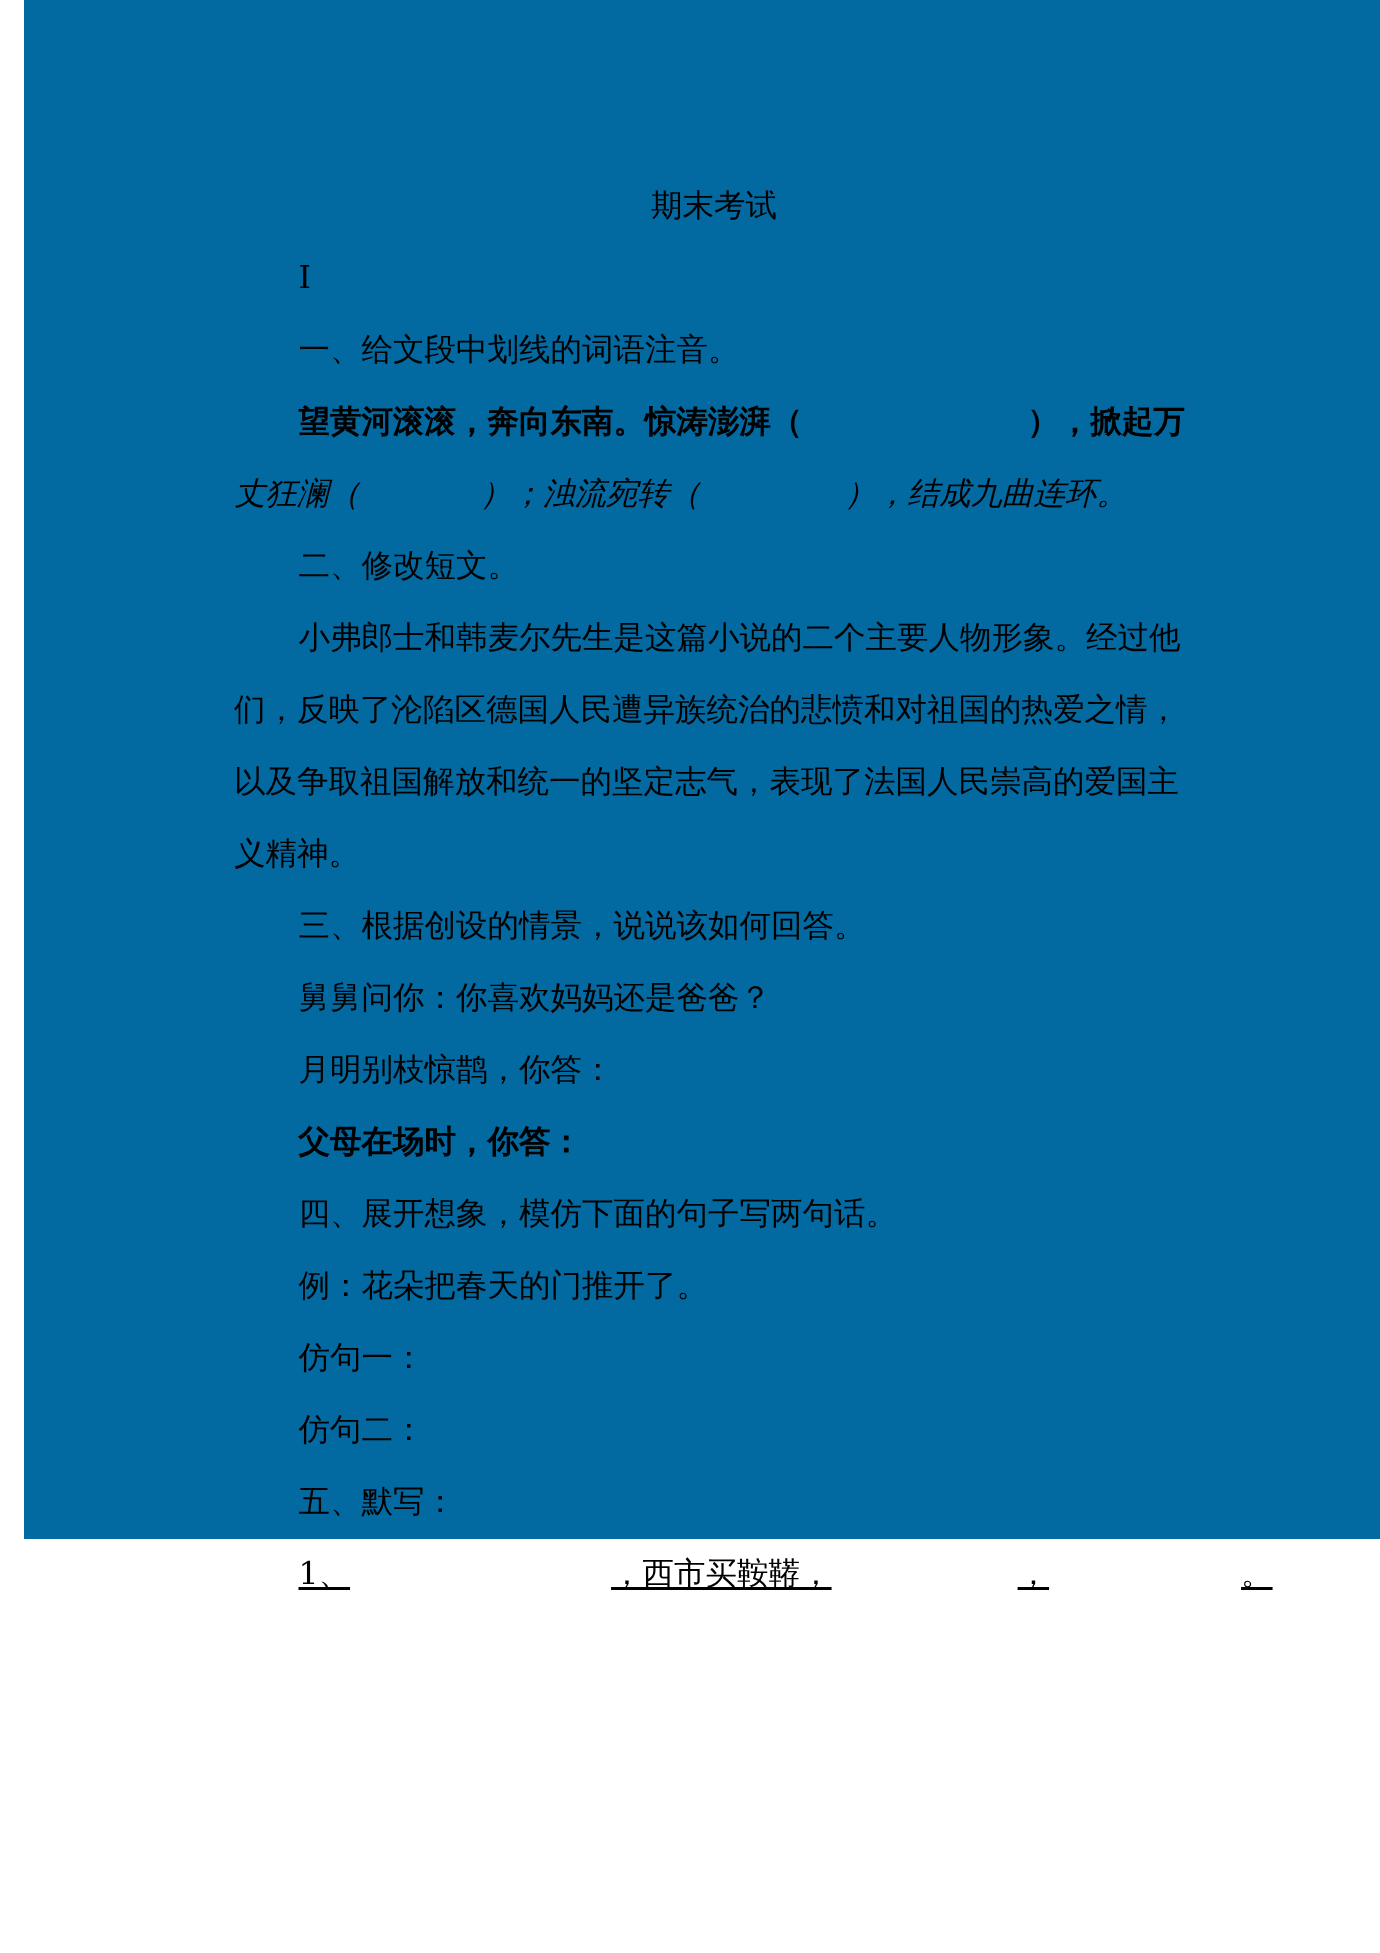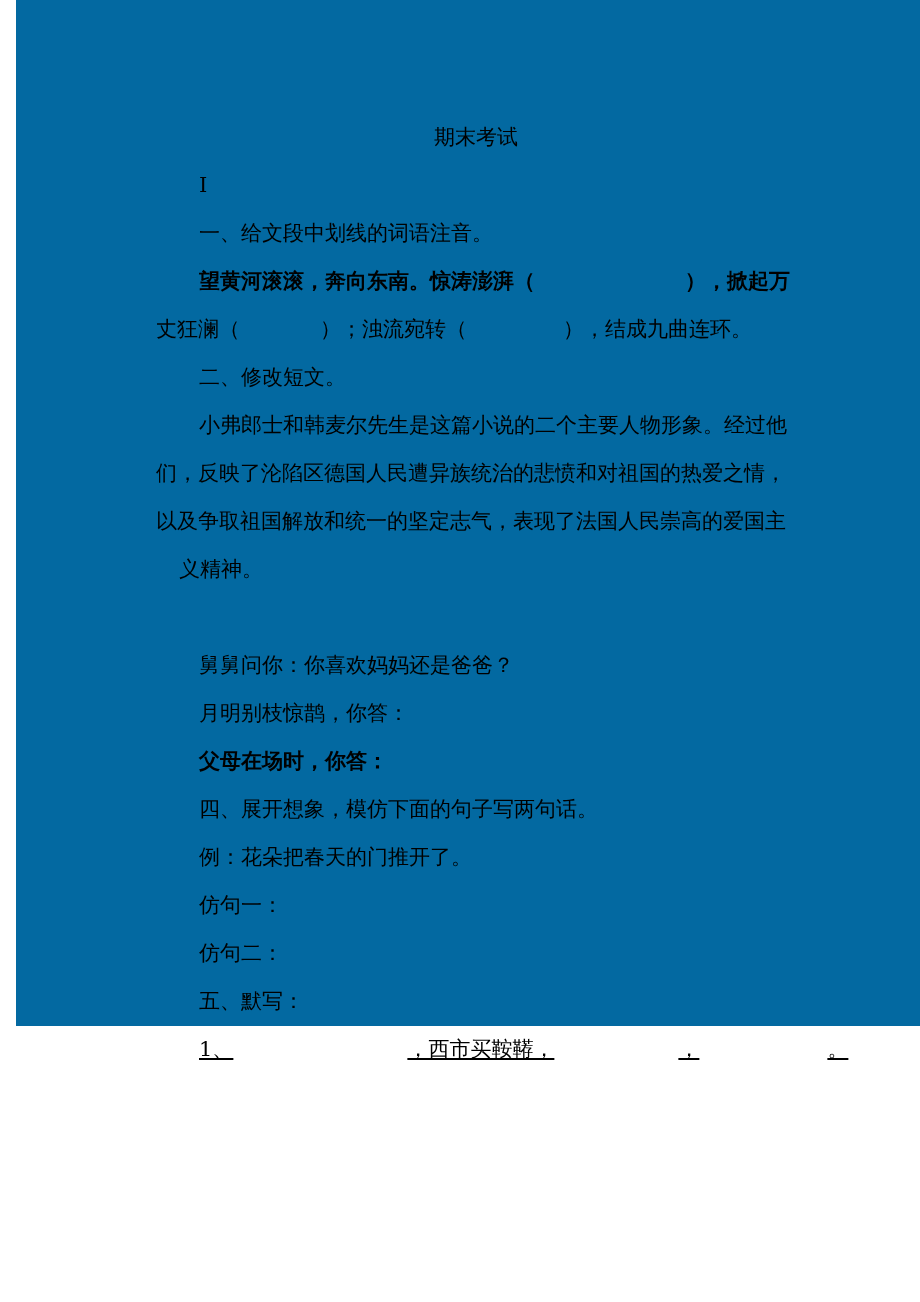--- a/index.html
+++ b/index.html
@@ -16,28 +16,29 @@
 <body>
 
 <div class="page">
 
   <div class="line title">期末考试</div>
 
   <div class="line ind" style="top:170px;">I</div>
 
   <div class="line ind" style="top:218px;">一、给文段中划线的词语注音。</div>
   <div class="line ind" style="top:266px;font-weight:bold;"><span>望黄河滚滚，奔向东南。惊涛澎湃（</span><span class="blank" style="width:150px;"></span><span>），掀起万</span></div>
-  <div class="line full" style="top:314px;"><span>丈狂澜（</span><span class="blank" style="width:80px;"></span><span>）；浊流宛转（</span><span class="blank" style="width:96px;"></span><span>），结成九曲连环。</span></div>
+  <div class="line full" style="top:314px;font-style:italic;"><span>丈狂澜（</span><span class="blank" style="width:80px;"></span><span>）；浊流宛转（</span><span class="blank" style="width:96px;"></span><span>），结成九曲连环。</span></div>
 
   <div class="line ind" style="top:362px;">二、修改短文。</div>
   <div class="line ind" style="top:410px;font-family:Liberation Serif, serif;">小弗郎士和韩麦尔先生是这篇小说的二个主要人物形象。经过他</div>
   <div class="line full" style="top:458px;">们，反映了沦陷区德国人民遭异族统治的悲愤和对祖国的热爱之情，</div>
   <div class="line full" style="top:506px;">以及争取祖国解放和统一的坚定志气，表现了法国人民崇高的爱国主</div>
-  <div class="line full" style="top:554px;margin-left:23px;">义精神。</div>
+  <div class="line full" style="top:554px;">义精神。</div>
 
+  <div class="line ind" style="top:602px;">三、根据创设的情景，说说该如何回答。</div>
   <div class="line ind" style="top:650px;">舅舅问你：你喜欢妈妈还是爸爸？</div>
   <div class="line ind" style="top:698px;">月明别枝惊鹊，你答：</div>
   <div class="line ind" style="top:746px;font-weight:bold;">父母在场时，你答：</div>
 
   <div class="line ind" style="top:794px;">四、展开想象，模仿下面的句子写两句话。</div>
   <div class="line ind" style="top:842px;">例：花朵把春天的门推开了。</div>
   <div class="line ind" style="top:890px;">仿句一：</div>
   <div class="line ind" style="top:938px;">仿句二：</div>
 
   <div class="line ind" style="top:986px;">五、默写：</div>

